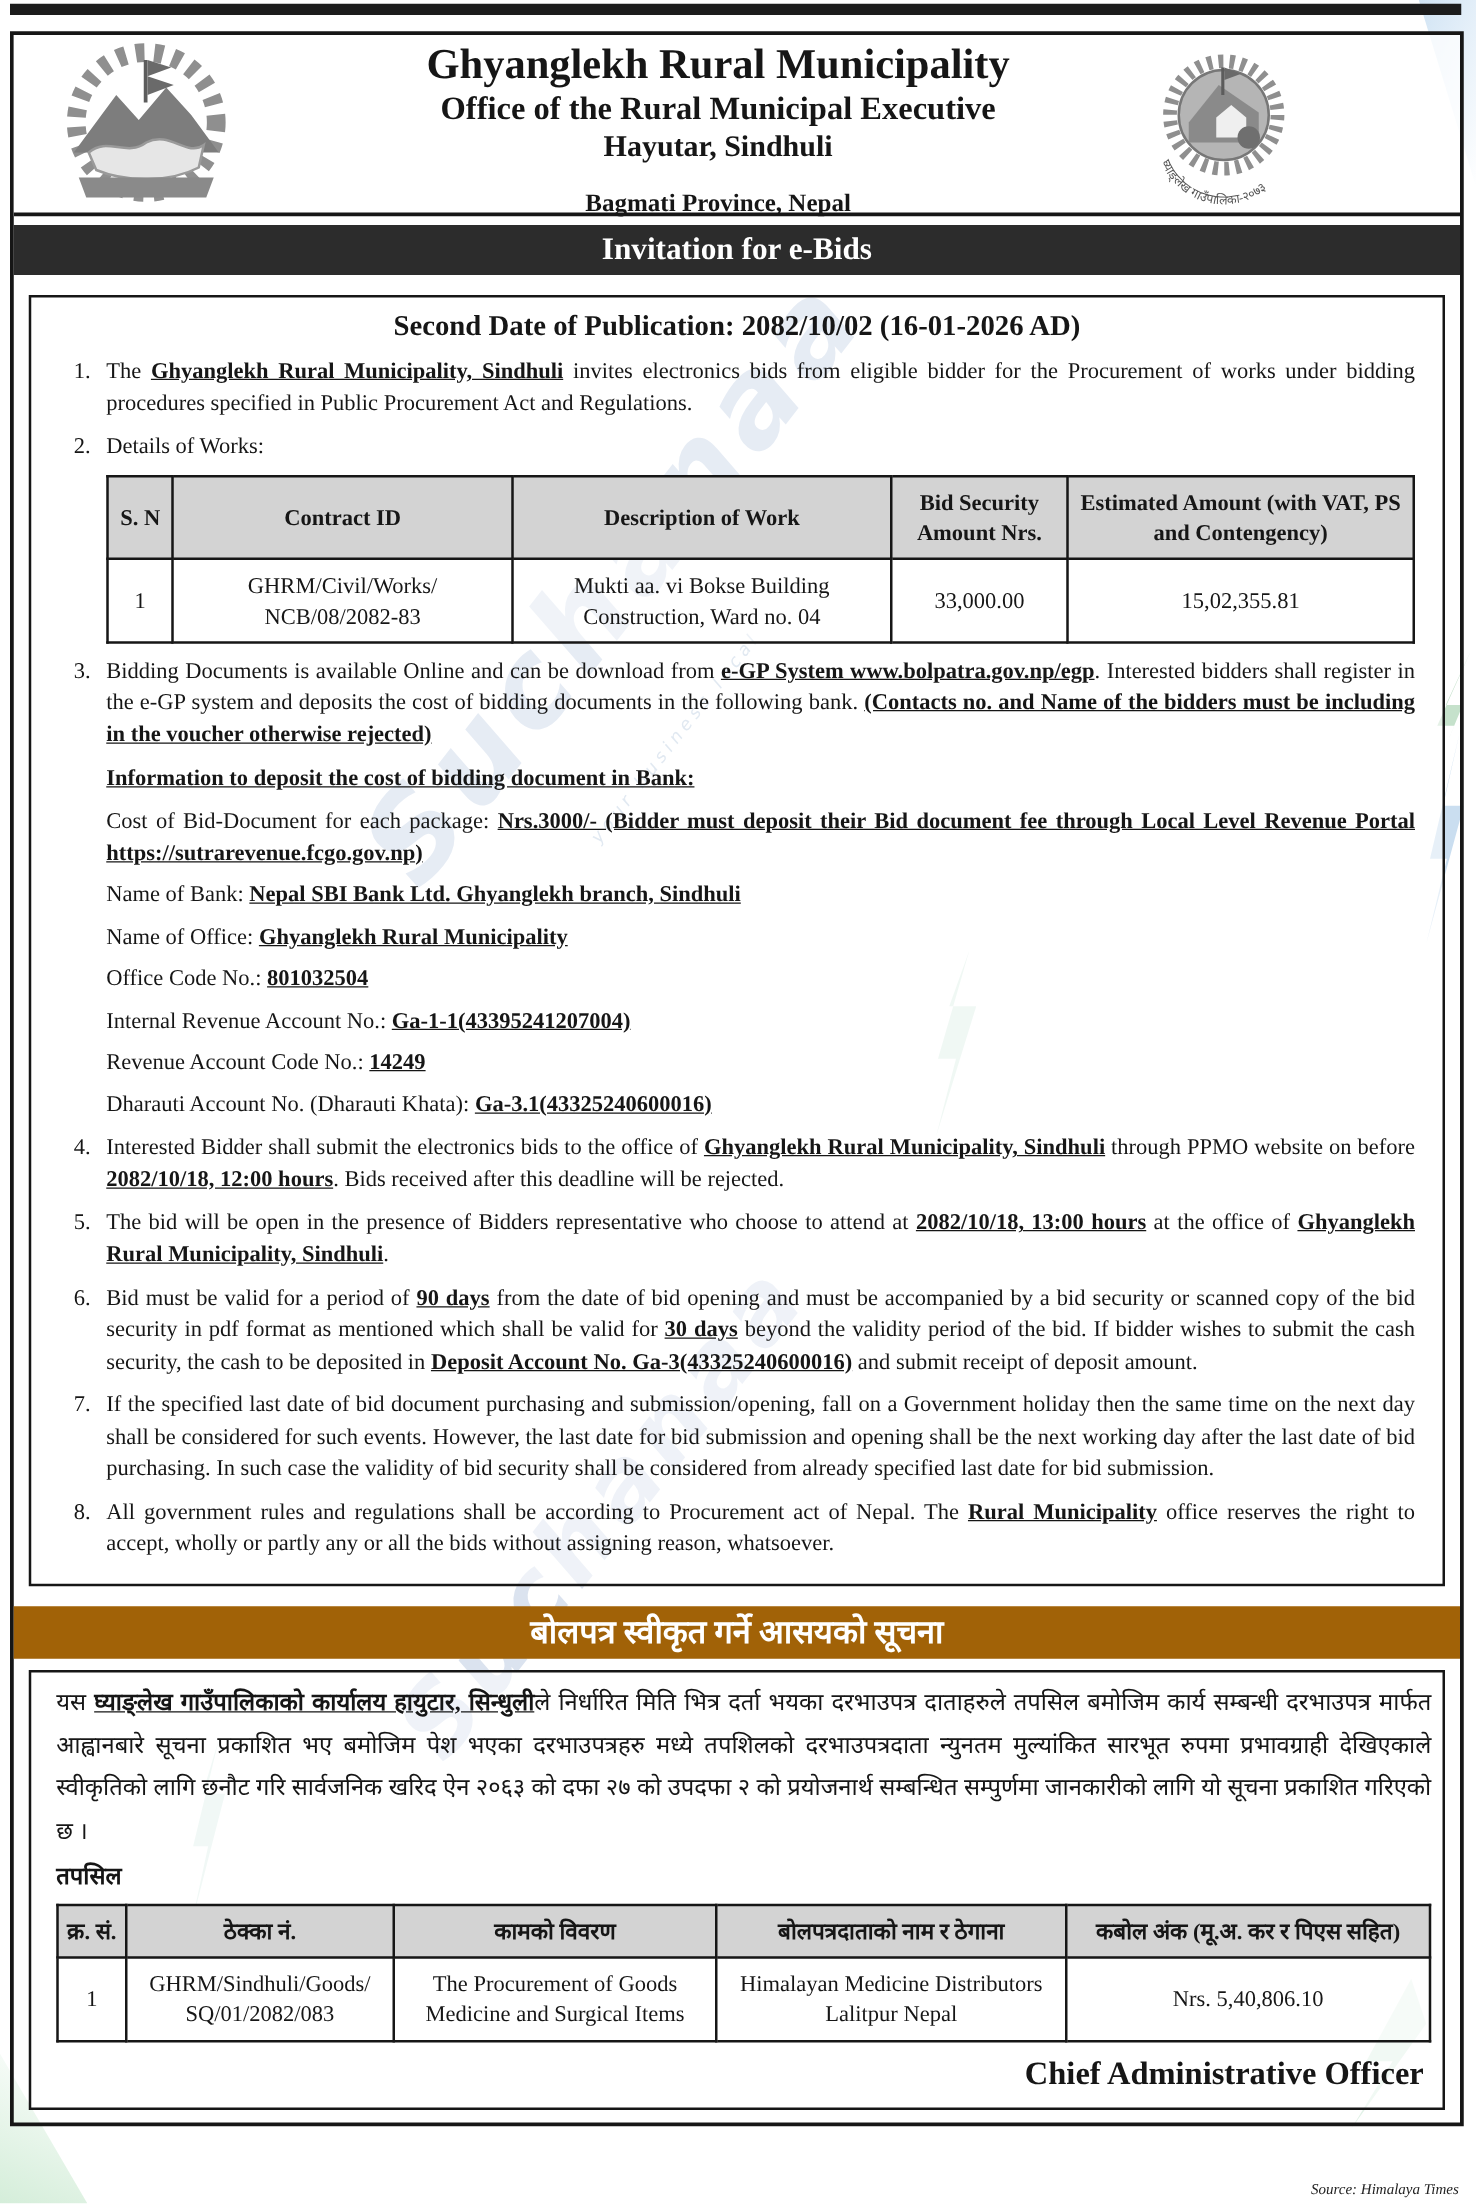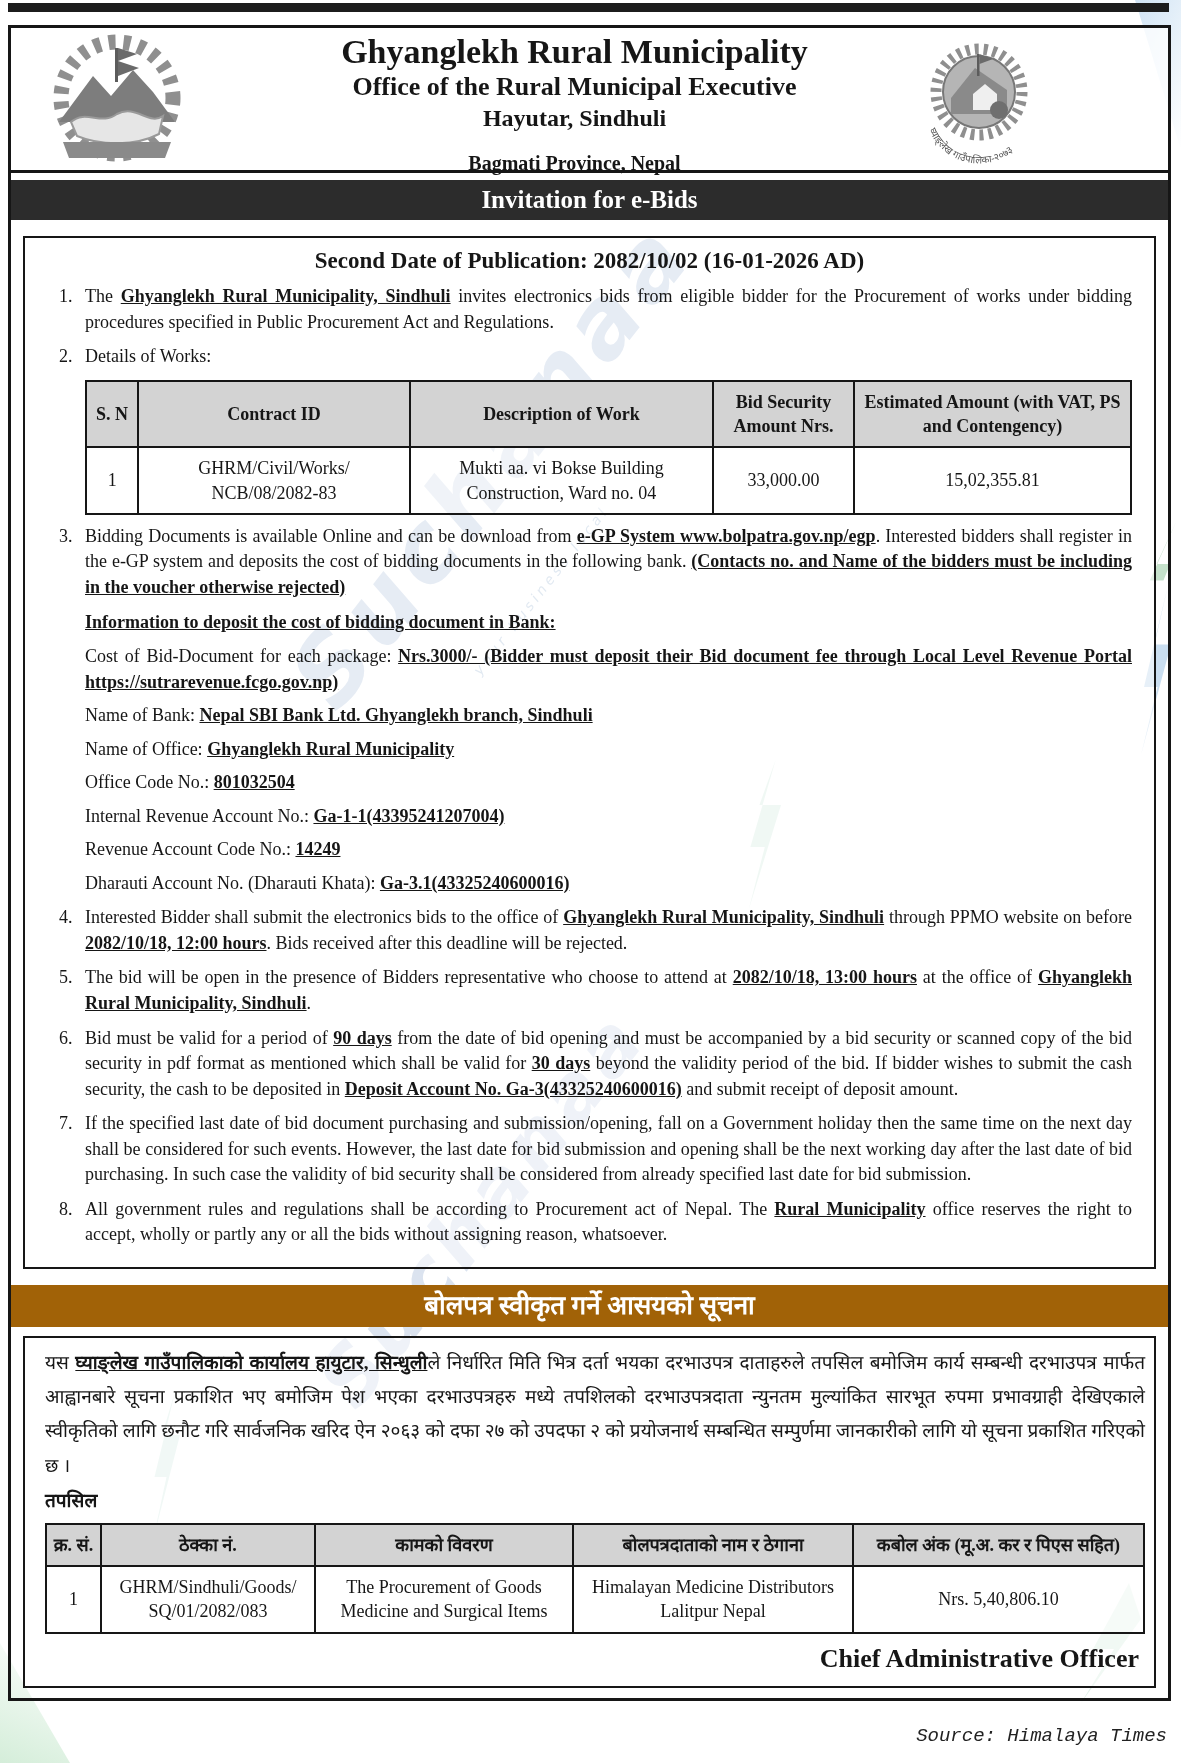--- a/index.html
+++ b/index.html
@@ -52,22 +52,22 @@
       font-size:18px;padding:8px 6px;line-height:1.35;}
   table.doc th{background:#d3d3d3;font-weight:bold;}
   .works col.c1{width:5%}.works col.c2{width:26%}.works col.c3{width:29%}.works col.c4{width:13.5%}.works col.c5{width:26.5%}
   .award col.c1{width:5%}.award col.c2{width:19.5%}.award col.c3{width:23.5%}.award col.c4{width:25.5%}.award col.c5{width:26.5%}
 
   .inner-np{margin:9px 12px 10px 12px;border:2px solid #161616;padding:8px 9px 6px 20px;background:rgba(255,255,255,.55);}
   .np-para{font-size:19px;line-height:1.8;text-align:justify;}
   .tapsil{font-size:19px;font-weight:bold;margin:4px 0 2px 0;}
   .award th{font-family:"Liberation Serif","DejaVu Sans",serif;}
   .cao{text-align:right;font-size:26px;font-weight:bold;margin:10px 6px 6px 0;}
-  .source{position:absolute;right:14px;bottom:16px;font-size:19px;font-style:italic;
-          font-family:Liberation Mono, monospace;color:#222;z-index:3;}
+  .source{position:absolute;right:14px;bottom:4px;font-size:12px;font-style:italic;
+          font-family:Liberation Serif, serif;color:#222;z-index:3;}
   b{font-weight:bold;text-decoration:underline;}
 </style>
 </head>
 <body>
 
 <div class="page">
 
   <div class="wm wm1">Suchanaa</div>
   <div class="wm wmtag">your business local</div>
   <div class="wm wm2">Suchanaa</div>

